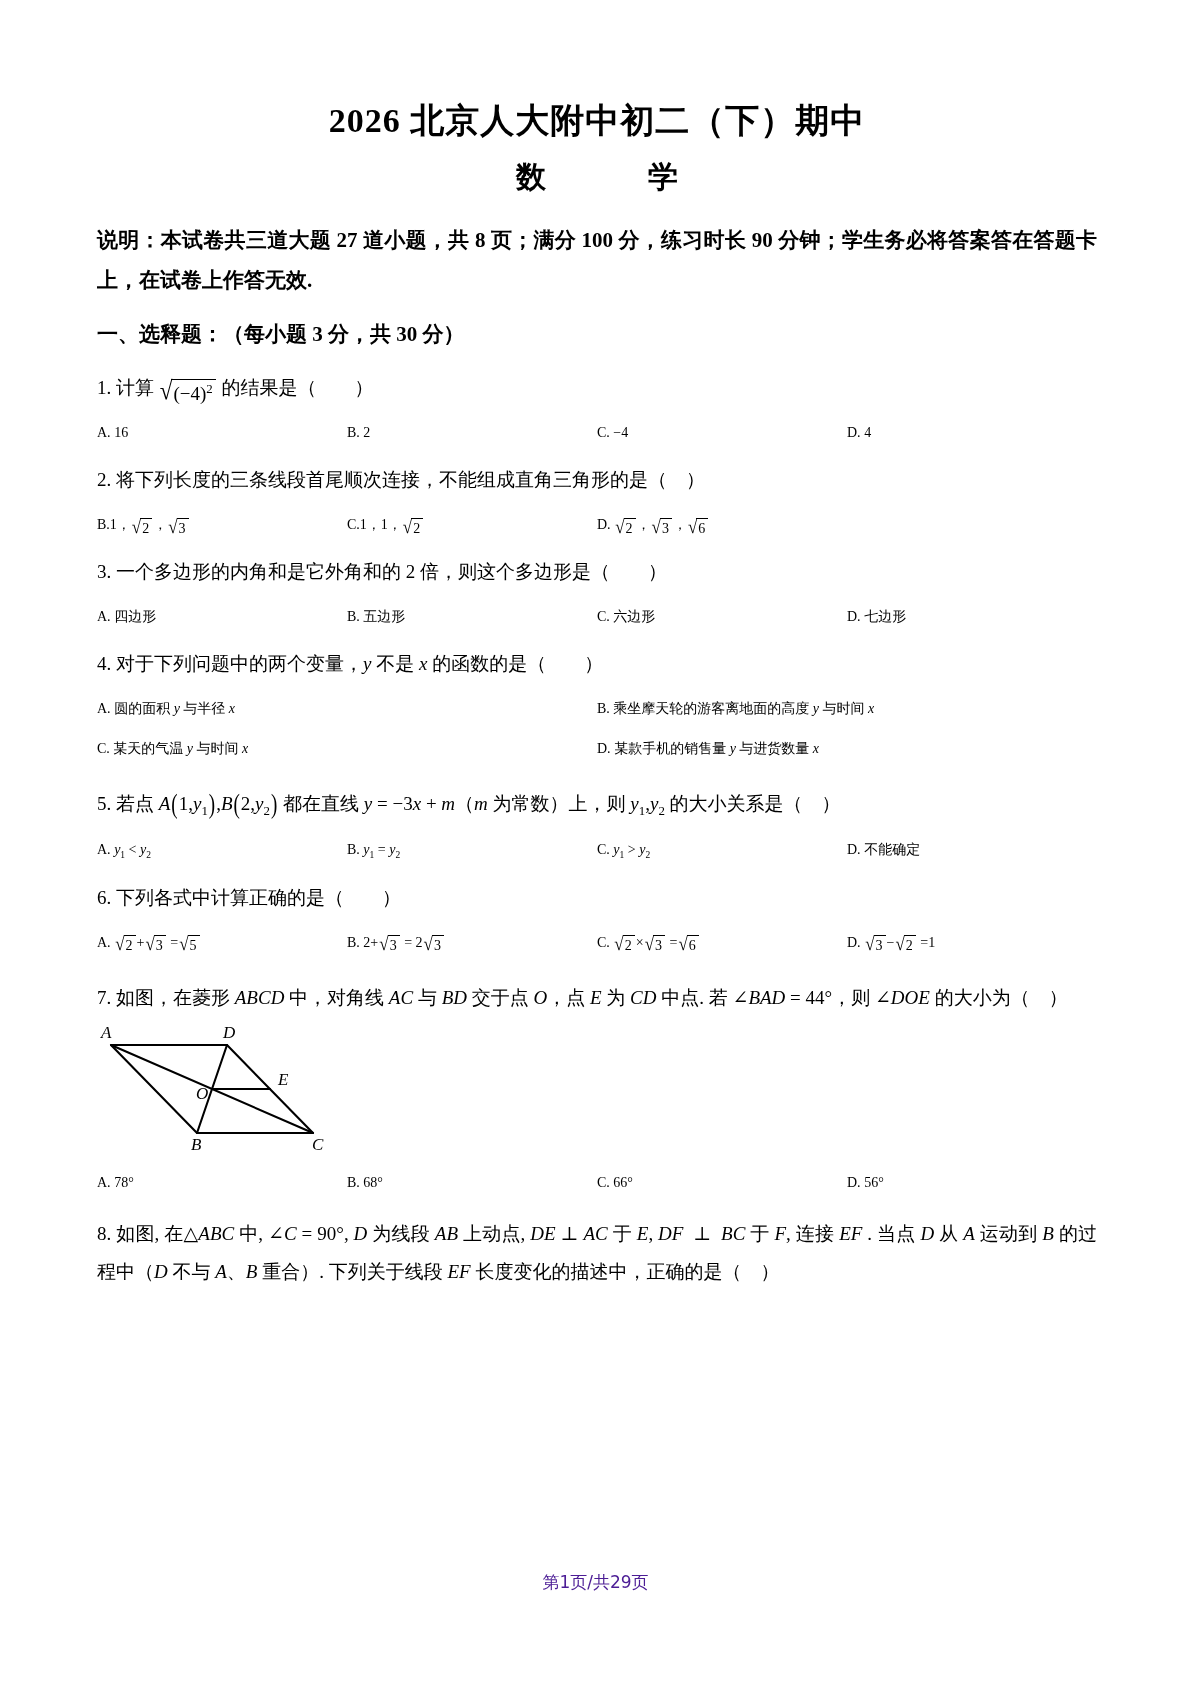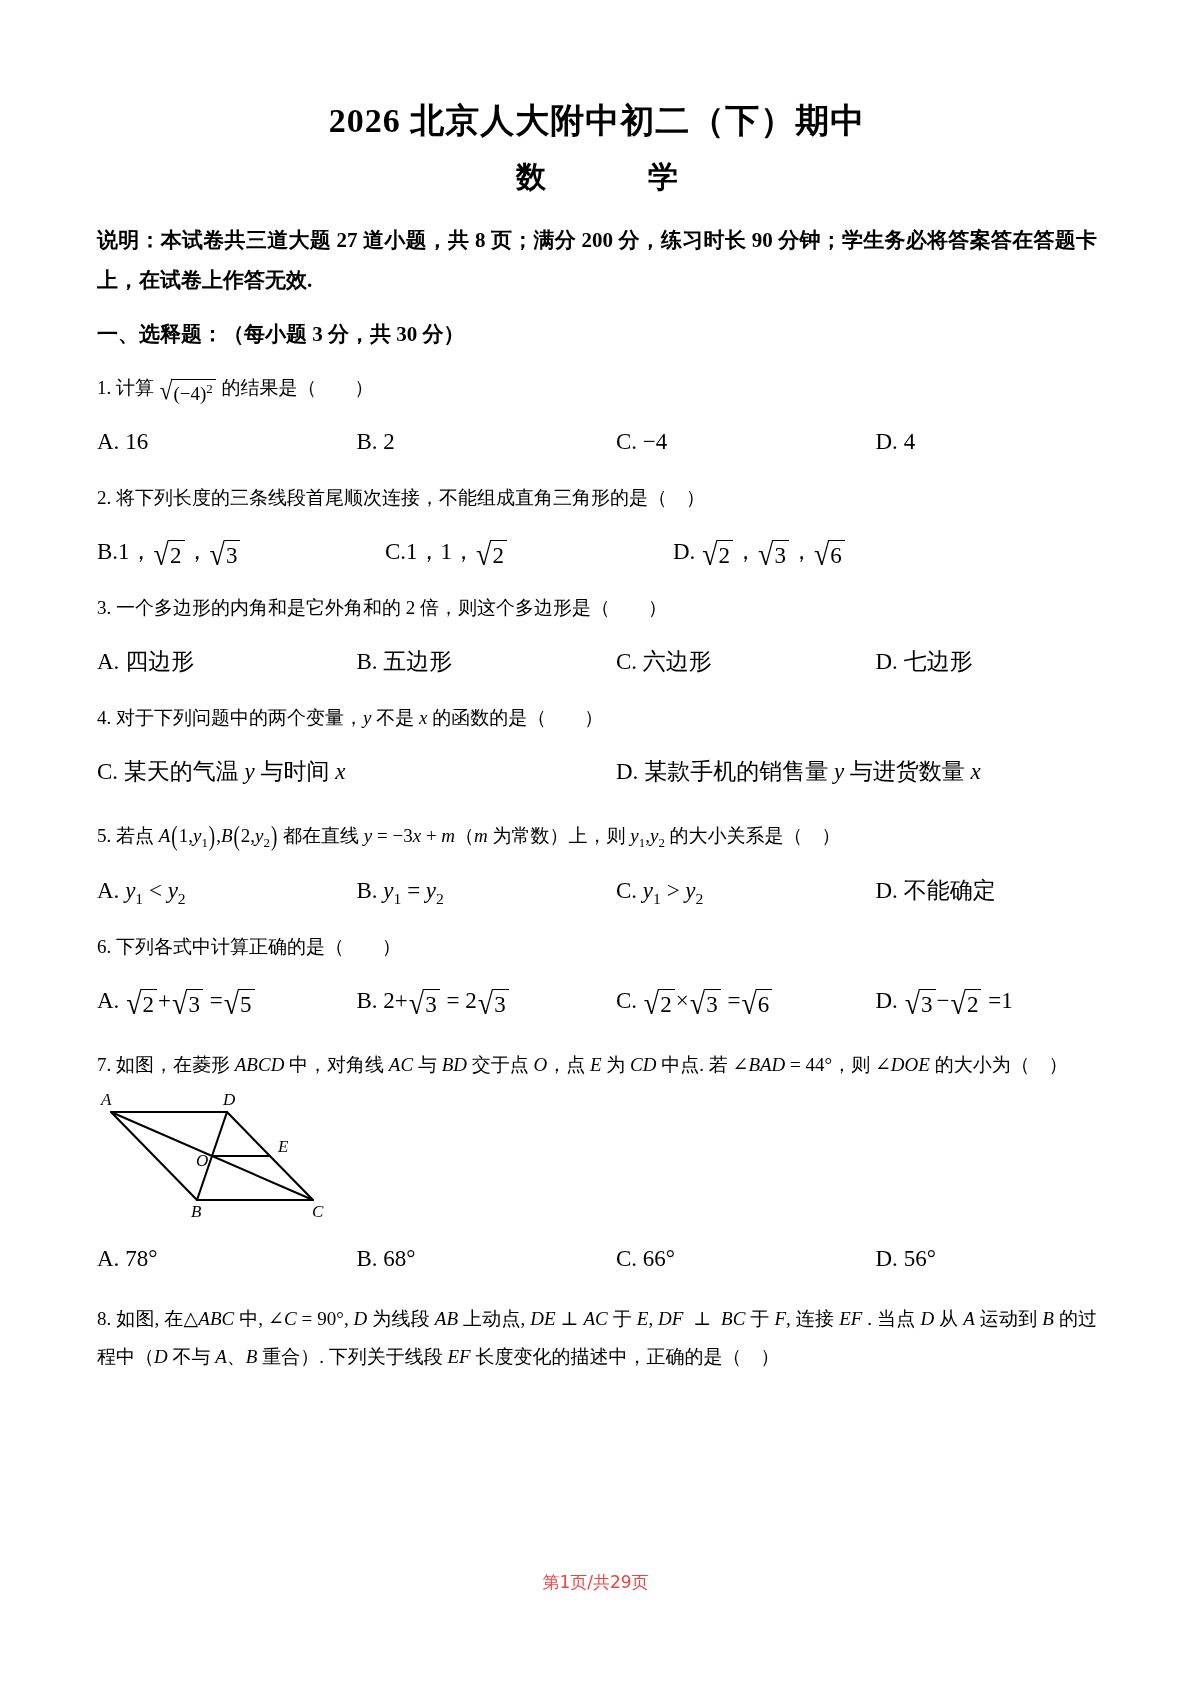--- a/index.html
+++ b/index.html
@@ -65,24 +65,23 @@
   }
 
   .question {
     font-size: 19px;
     line-height: 2.0;
     margin: 14px 0 0 0;
     text-align: justify;
   }
   .options {
     display: flex;
-    font-size: 23px;
+    font-size: 14px;
     margin: 12px 0 0 0;
     line-height: 2.0;
-    gap: 38px;
   }
   .options.cols4 > .opt { width: 25%; }
   .options.cols2 > .opt { width: 50%; }
   .opt { white-space: nowrap; }
 
   
   .mi { font-style: italic; font-family: "Liberation Serif", serif; }
   .mn { font-style: normal; }
   sub { font-size: 0.68em; }
   sup { font-size: 0.68em; }
@@ -124,33 +123,33 @@
 
   
   .footer {
     position: absolute;
     left: 0;
     top: 1563px;
     width: 1191px;
     text-align: center;
     font-size: 17px;
     font-family: "DejaVu Sans", "Liberation Sans", sans-serif;
-    color: #ef4444;
+    color: #4c1d95;
   }
 </style>
 </head>
 <body>
 
 <div class="page">
   <div class="content">
 
     <h1 class="doc-title">2026 北京人大附中初二（下）期中</h1>
     <h2 class="doc-subtitle">数　　学</h2>
 
-    <p class="note">说明：本试卷共三道大题 27 道小题，共 8 页；满分 200 分，练习时长 90 分钟；学生务必将答案答在答题卡上，在试卷上作答无效.</p>
+    <p class="note">说明：本试卷共三道大题 27 道小题，共 8 页；满分 100 分，练习时长 90 分钟；学生务必将答案答在答题卡上，在试卷上作答无效.</p>
 
     <p class="section-head">一、选释题：（每小题 3 分，共 30 分）</p>
 
     <p class="question">
       <span>1.</span>
       <span>计算</span>
       <span class="sqrt">
           <span class="rad">√</span>
           <span class="radicand"><span class="mn">(−4)</span><sup>2</sup></span>
         </span>
@@ -199,20 +198,24 @@
       <div class="opt"><span>A.</span>&nbsp;<span>四边形</span></div>
       <div class="opt"><span>B.</span>&nbsp;<span>五边形</span></div>
       <div class="opt"><span>C.</span>&nbsp;<span>六边形</span></div>
       <div class="opt"><span>D.</span>&nbsp;<span>七边形</span></div>
     </div>
 
     <p class="question">
       <span>4.</span>
       对于下列问题中的两个变量，<span class="mi">y</span> 不是 <span class="mi">x</span> 的函数的是（　　）
     </p>
+    <div class="options cols2">
+      <div class="opt"><span>A.</span>&nbsp;圆的面积 <span class="mi">y</span> 与半径 <span class="mi">x</span></div>
+      <div class="opt"><span>B.</span>&nbsp;乘坐摩天轮的游客离地面的高度 <span class="mi">y</span> 与时间 <span class="mi">x</span></div>
+    </div>
     <div class="options cols2">
       <div class="opt"><span>C.</span>&nbsp;某天的气温 <span class="mi">y</span> 与时间 <span class="mi">x</span></div>
       <div class="opt"><span>D.</span>&nbsp;某款手机的销售量 <span class="mi">y</span> 与进货数量 <span class="mi">x</span></div>
     </div>
 
     <p class="question" style="margin-top:22px">
       <span>5.</span>
       若点 <span class="mi">A</span><span class="paren-big">(</span><span class="mn">1,</span><span class="mi">y</span><sub>1</sub><span class="paren-big">)</span><span class="mn">,</span><span class="mi">B</span><span class="paren-big">(</span><span class="mn">2,</span><span class="mi">y</span><sub>2</sub><span class="paren-big">)</span> 都在直线 <span class="mi">y</span> <span class="mn">=</span> <span class="mn">−3</span><span class="mi">x</span> <span class="mn">+</span> <span class="mi">m</span>（<span class="mi">m</span> 为常数）上，则 <span class="mi">y</span><sub>1</sub><span class="mn">,</span><span class="mi">y</span><sub>2</sub> 的大小关系是（　）
     </p>
     <div class="options cols4">

